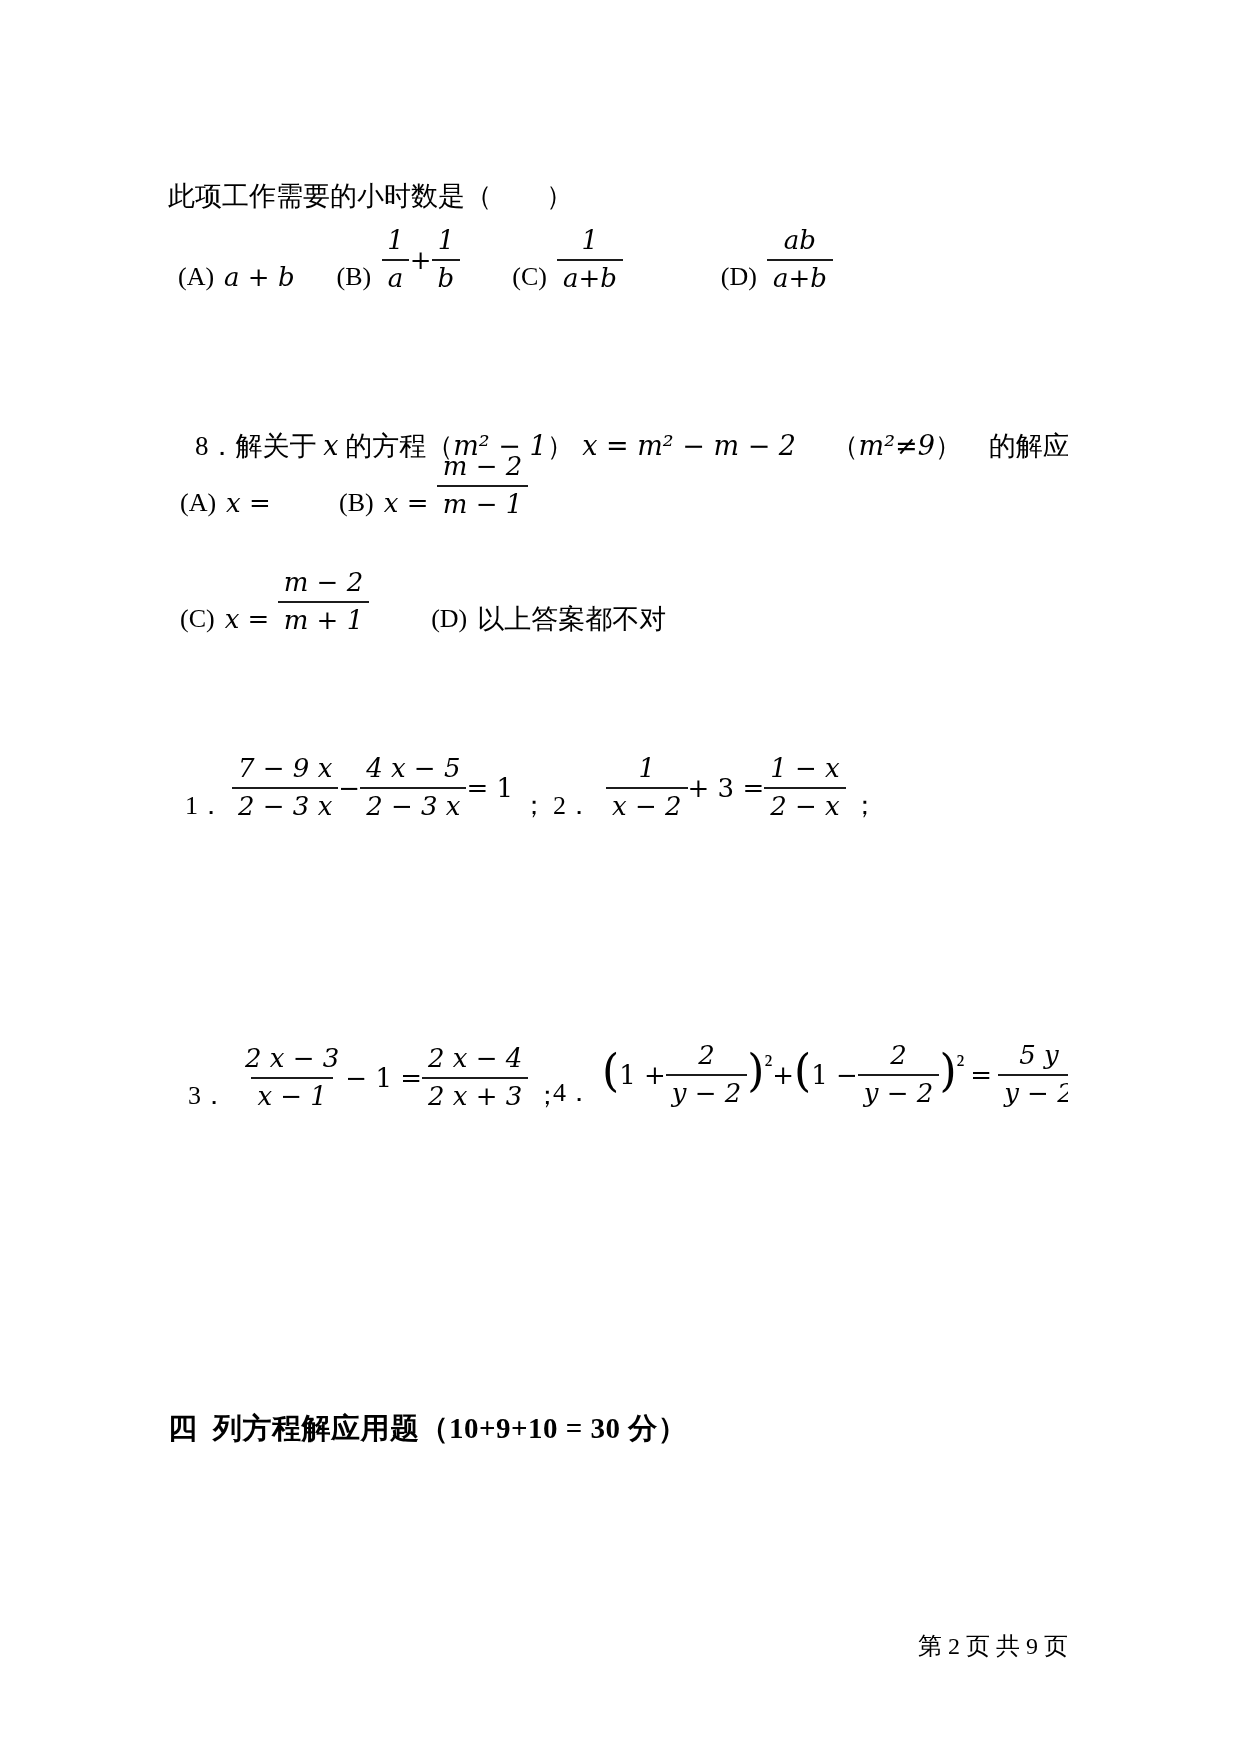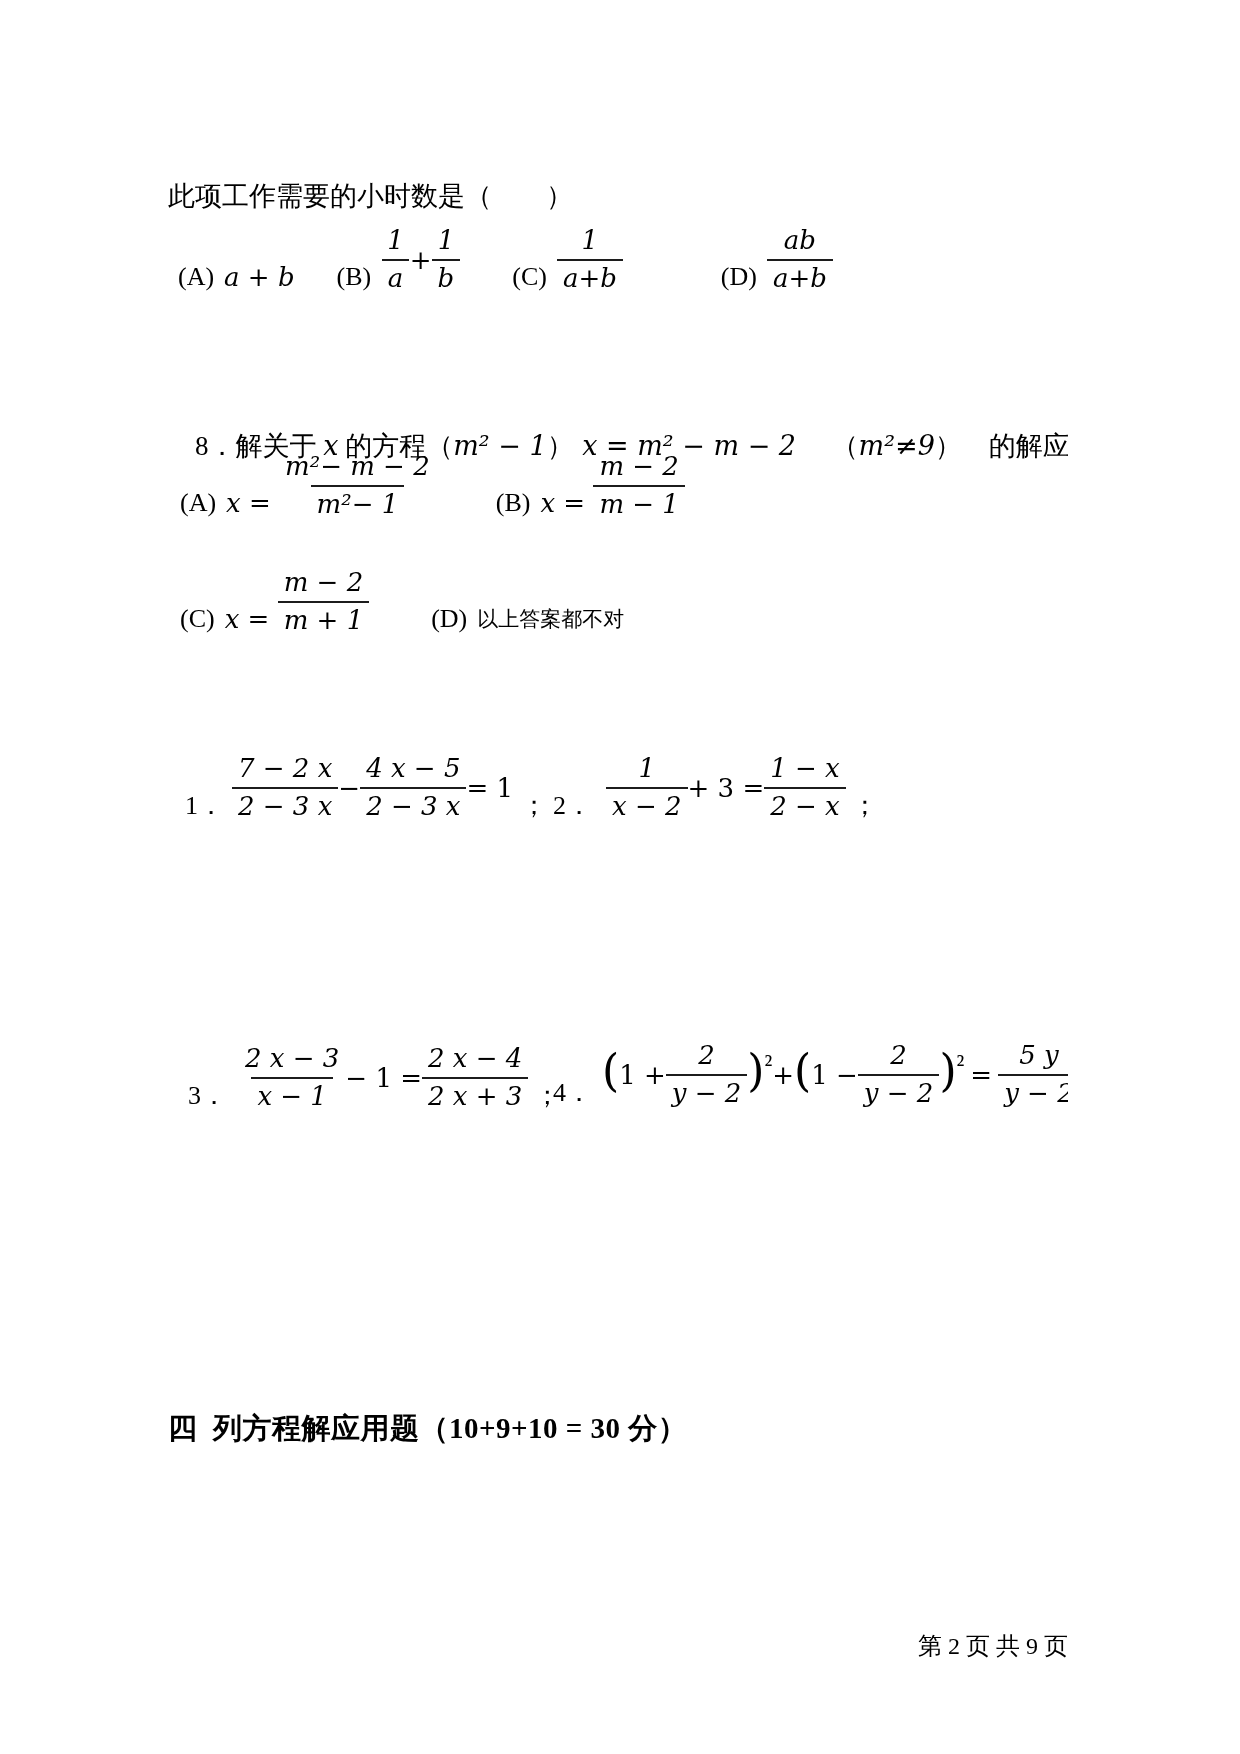--- a/index.html
+++ b/index.html
@@ -60,50 +60,46 @@
     </span>
   </div>
 
   <p class="line" style="left:168px;top:366px;">
     <span class="cn">8．解关于 </span><span class="math">x</span><span class="cn"> 的方程（</span><span class="math">m² − 1</span><span class="cn">）</span><span class="math"> x = m² − m − 2 </span><span class="cn">　（</span><span class="math">m²≠9</span><span class="cn">）　的解应表示为（　　）</span>
   </p>
 
   <div class="row" style="left:180px;top:430px;height:112px;">
     <span class="lo lbl">(A)</span>
     <span class="lo math">x = </span>
-    <span class="frac">
-      <span class="num">m²− m − 2</span>
-      <span class="den">m²− 1</span>
-    </span>
 
     <span class="lo lbl" style="margin-left:60px;">(B)</span>
     <span class="lo math">x = </span>
     <span class="frac">
       <span class="num">m − 2</span>
       <span class="den">m − 1</span>
     </span>
   </div>
 
   <div class="row" style="left:180px;top:548px;height:108px;">
     <span class="lo lbl">(C)</span>
     <span class="lo math">x = </span>
     <span class="frac">
       <span class="num">m − 2</span>
       <span class="den">m + 1</span>
     </span>
 
     <span class="lo lbl" style="margin-left:62px;">(D)</span>
-    <span class="lo cn" style="font-size:21px;">以上答案都不对</span>
+    <span class="lo cn" style="font-size:27px;">以上答案都不对</span>
   </div>
 
 
   <div class="row" style="left:185px;top:738px;height:100px;">
     <span class="lo cn" style="margin-right:8px;">1．</span>
     <span class="frac">
-      <span class="num">7 − 2 x</span>
+      <span class="num">7 − 9 x</span>
       <span class="den">2 − 3 x</span>
     </span>
     <span class="mop">−</span>
     <span class="frac">
       <span class="num">4 x − 5</span>
       <span class="den">2 − 3 x</span>
     </span>
     <span class="mop">= 1</span>
     <span class="lo cn sp8">；</span>
   </div>

